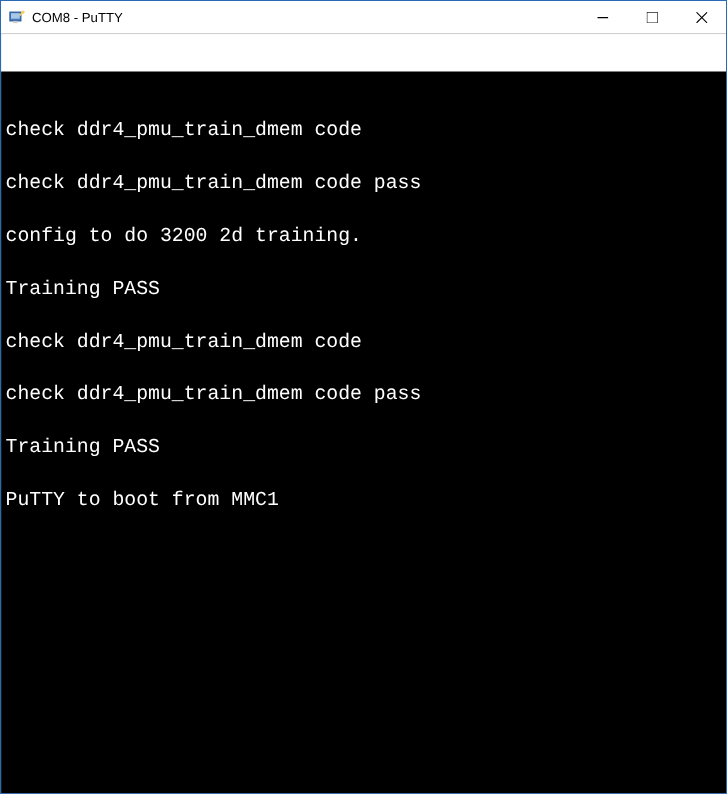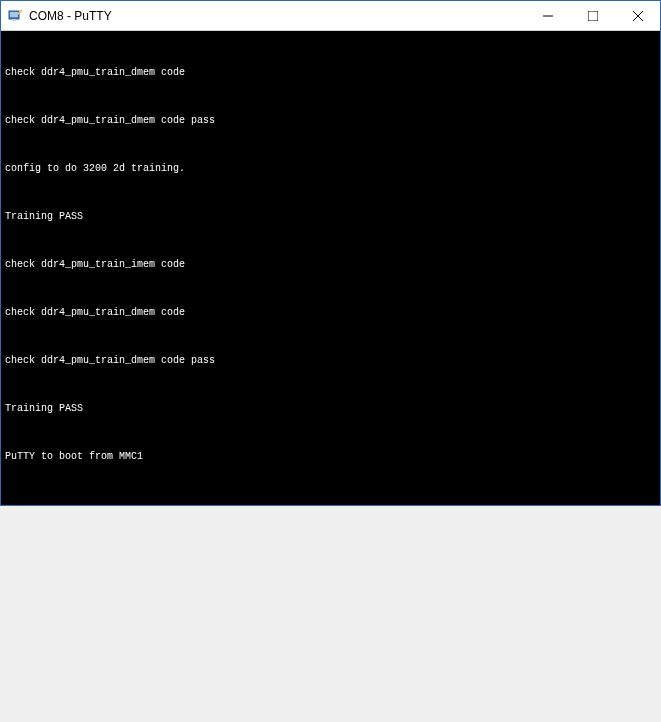--- a/index.html
+++ b/index.html
@@ -5,25 +5,26 @@
 * { margin: 0; padding: 0; box-sizing: border-box; }
 body {
   width: 661px;
   height: 722px;
   background: #f0f0f0;
   font-family: 'Segoe UI', Tahoma, sans-serif;
   overflow: hidden;
 }
 .window {
   width: 661px;
-  height: 506px;
+  height: 722px;
   background: #fff;
   border: 1px solid #2a6ab5;
   display: flex;
   flex-direction: column;
+  gap: 34px;
 }
 .titlebar {
   height: 30px;
   background: #fff;
   display: flex;
   align-items: center;
   padding: 0 0 0 6px;
   border-bottom: 1px solid #d0d0d0;
 }
 .titlebar-icon {
@@ -51,23 +52,23 @@
   justify-content: center;
   background: transparent;
   border: none;
   cursor: pointer;
 }
 .terminal {
   flex: 1;
   background: #000;
   color: #fff;
   font-family: 'Courier New', monospace;
-  font-size: 10px;
+  font-size: 18px;
   line-height: 16px;
-  padding: 2px 4px;
+  padding: 14px 4px;
   overflow: hidden;
   position: relative;
   white-space: pre;
 }
 .term-line { white-space: pre; }
 </style>
 </head>
 <body>
 
 <div class="window">
@@ -100,21 +101,20 @@
         </svg>
       </button>
     </div>
   </div>
 
   <div class="terminal">
     <div class="term-line">check ddr4_pmu_train_dmem code</div>
     <div class="term-line">check ddr4_pmu_train_dmem code pass</div>
     <div class="term-line">config to do 3200 2d training.</div>
     <div class="term-line">Training PASS</div>
-    <div class="term-line">check ddr4_pmu_train_imem code</div>
     <div class="term-line">check ddr4_pmu_train_dmem code</div>
     <div class="term-line">check ddr4_pmu_train_dmem code pass</div>
     <div class="term-line">Training PASS</div>
     <div class="term-line">PuTTY to boot from MMC1</div>
     <div class="term-line">&nbsp;</div>
     
     
     
     
     

